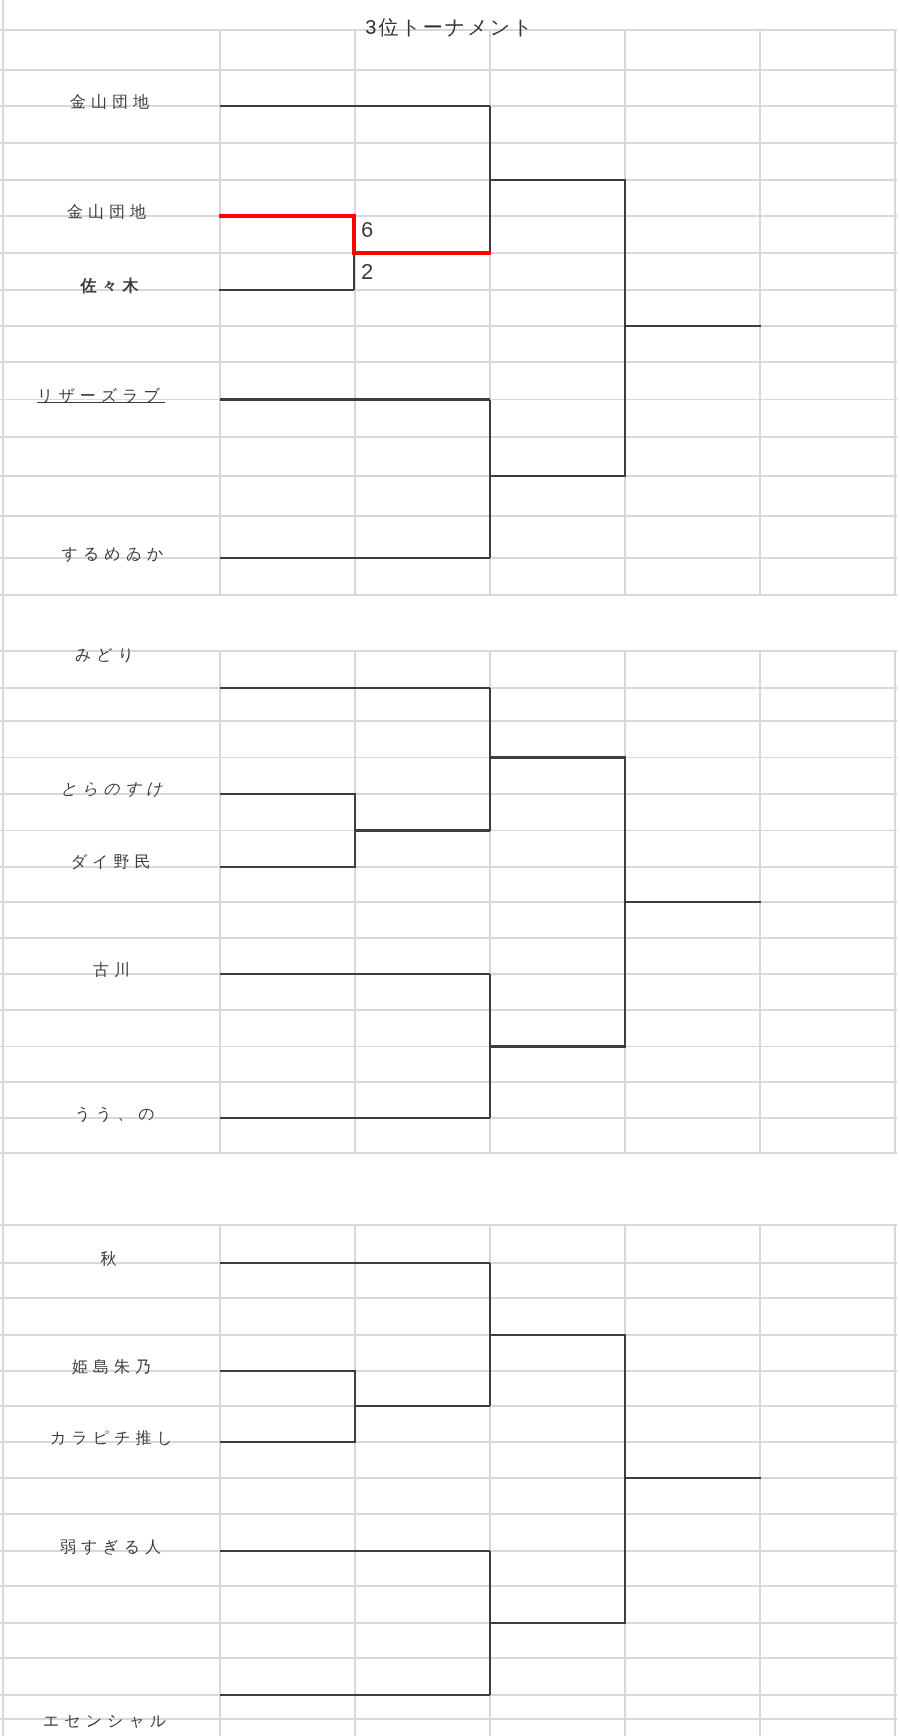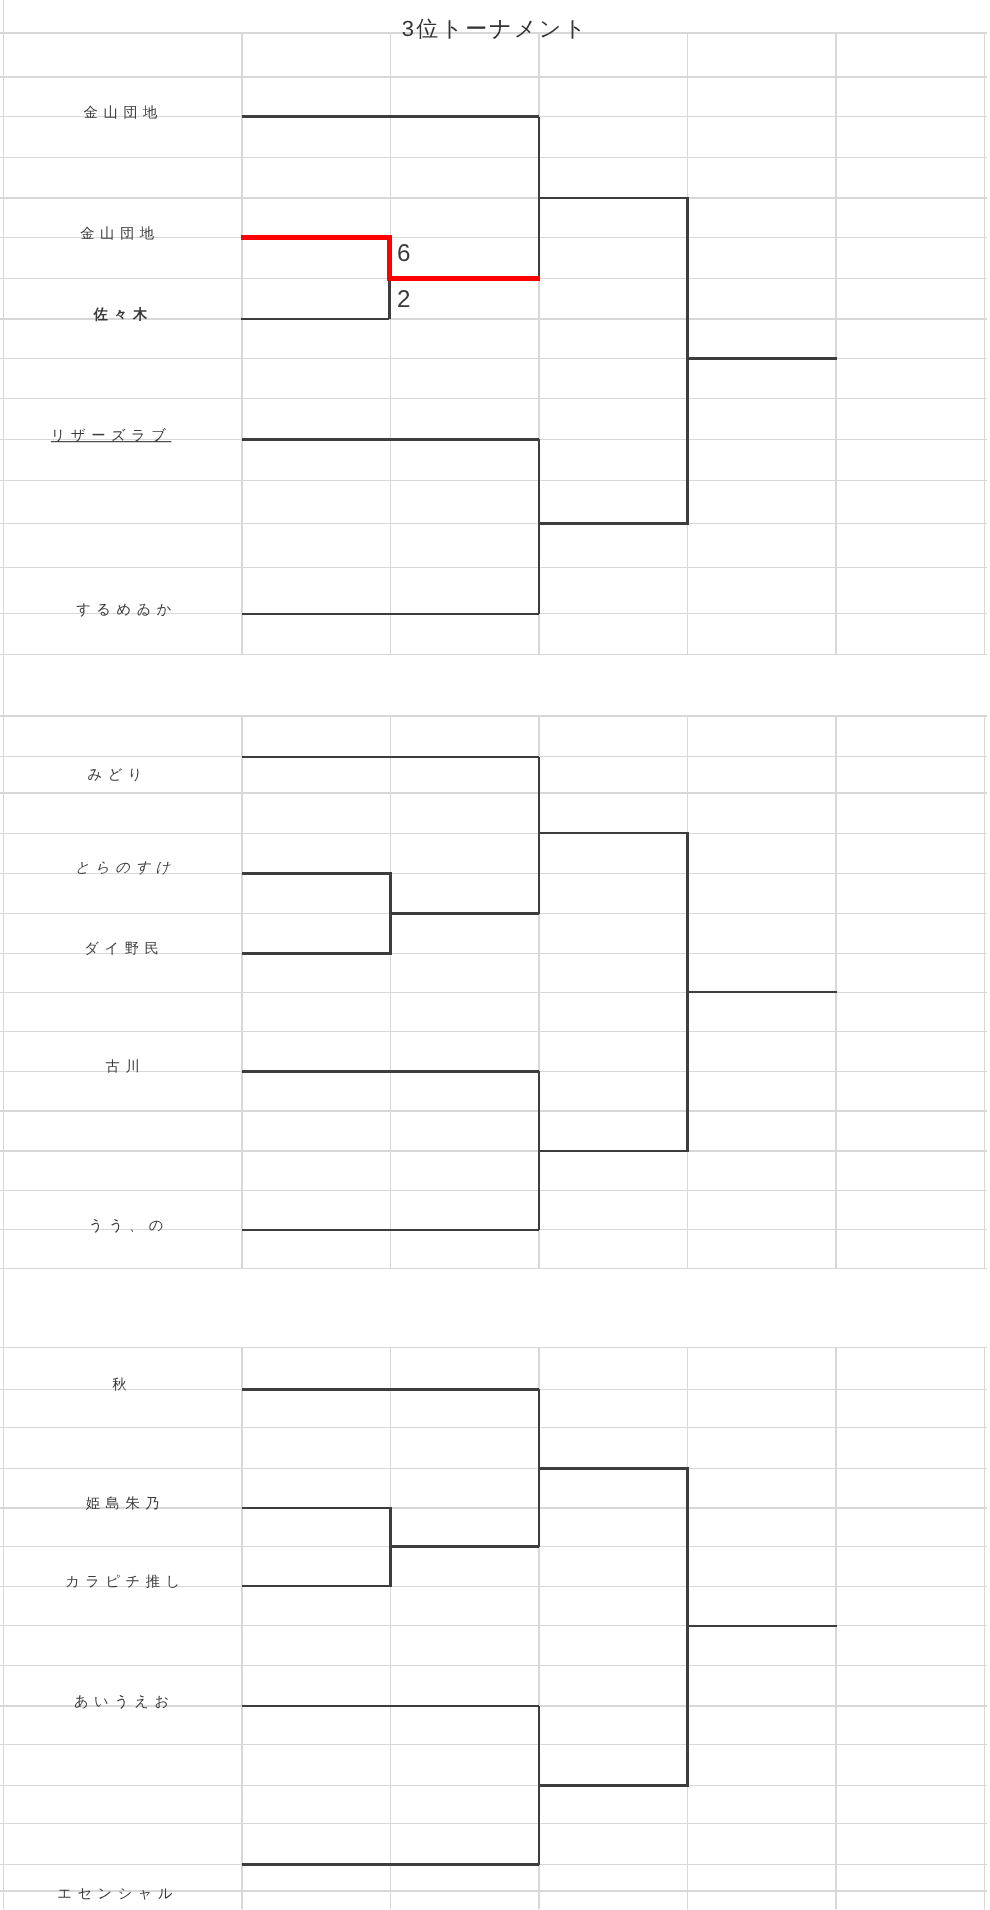--- a/index.html
+++ b/index.html
@@ -12,21 +12,21 @@
   }
   .sheet svg{position:absolute;left:0;top:0;}
   .title{
     position:absolute;left:0;top:0;width:100%;height:30px;
     line-height:29px;text-align:center;
     font-size:20px;letter-spacing:2px;color:#333333;margin-top:13px;
   }
   .team-label{
     position:absolute;
     white-space:nowrap;
-    font-size:13px;letter-spacing:5px;line-height:26px;
+    font-size:16px;letter-spacing:5px;line-height:26px;
     color:#3a3a3a;
     transform:translateX(-50%);
   }
   .score{
     position:absolute;
     font-size:22px;line-height:24px;color:#3a3a3a;
   }
 </style>
 </head>
 <body>
@@ -138,23 +138,23 @@
       <polyline points="219,216 354,216 354,253 491,253" fill="none" stroke="#ff0000" stroke-width="4"></polyline>
     </svg>
   <div class="title">3位トーナメント</div>
   <span class="score" style="left: 361px; top: 218px;">6</span>
   <span class="score" style="left: 361px; top: 260px;">2</span>
 <div class="team-label" style="left: 112px; top: 89px;">金山団地</div>
     <div class="team-label" style="left: 109px; top: 199px;">金山団地</div>
     <div class="team-label" style="left: 112px; top: 273px; font-weight: bold;">佐々木</div>
     <div class="team-label" style="left: 101px; top: 382.5px; text-decoration: underline;">リザーズラブ</div>
     <div class="team-label" style="left: 115px; top: 541px;">するめゐか</div>
-    <div class="team-label" style="left: 107px; top: 691px;">みどり</div>
+    <div class="team-label" style="left: 107px; top: 642px;">みどり</div>
     <div class="team-label" style="left: 114px; top: 776px; font-style: italic;">とらのすけ</div>
     <div class="team-label" style="left: 113px; top: 850px; font-family: Liberation Mono, monospace;">ダイ野民</div>
     <div class="team-label" style="left: 114px; top: 957px;">古川</div>
     <div class="team-label" style="left: 117px; top: 1101px;">うう、の</div>
     <div class="team-label" style="left: 111px; top: 1246px;">秋</div>
     <div class="team-label" style="left: 114px; top: 1354px;">姫島朱乃</div>
     <div class="team-label" style="left: 114px; top: 1425px;">カラピチ推し</div>
-    <div class="team-label" style="left: 113px; top: 1534px;">あいうえお</div>
+    <div class="team-label" style="left: 113px; top: 1534px;">弱すぎる人</div>
     <div class="team-label" style="left: 107px; top: 1708px;">エセンシャル</div>
   </div>
 
 </body></html>

